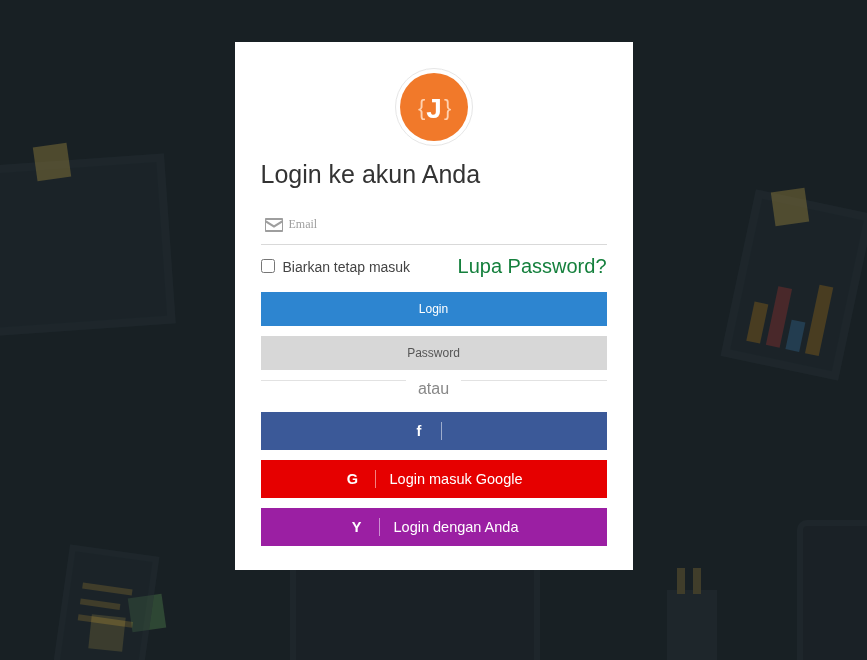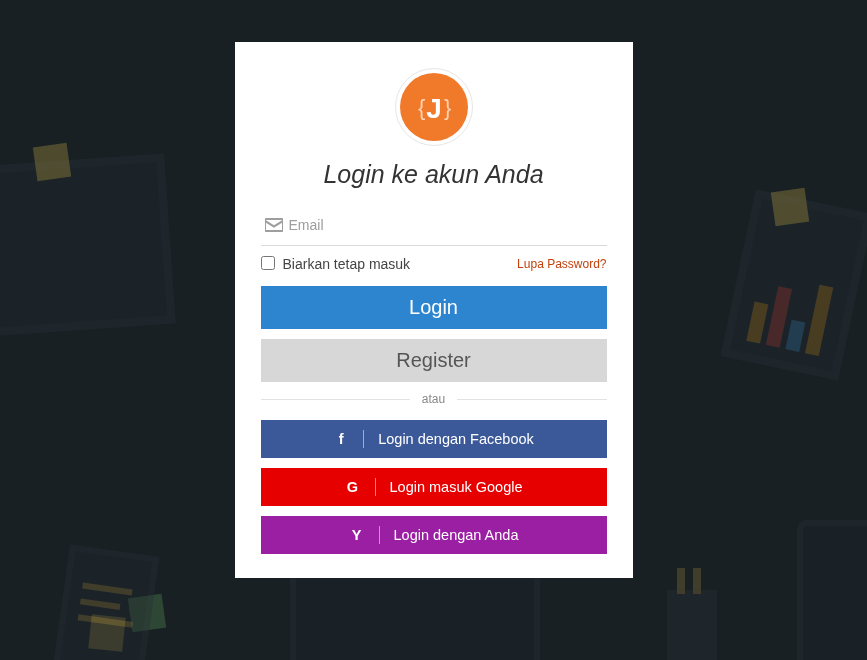--- a/index.html
+++ b/index.html
@@ -52,71 +52,71 @@
     border: 1px solid #e6e6e6;
     margin: 0 auto;
     display:flex; align-items:center; justify-content:center;
   }
   .logo-inner {
     width: 68px; height: 68px; border-radius:50%;
     display:flex; align-items:center; justify-content:center;
   }
 
   .title {
-    text-align:center;
+    text-align:left;
     font-size: 25px;
     font-weight: 300;
     color:#333;
     margin: 14px 0 18px 0;
-    font-style: italic;
   }
 
   .field {
     display:flex; align-items:center;
     border-bottom: 1px solid #d9d9d9;
     padding: 6px 0 8px 0;
     margin-bottom: 10px;
   }
   .field .icon { width: 26px; color:#9e9e9e; display:flex; justify-content:center; }
   .field input {
     flex:1; border:none; outline:none;
-    font-size: 14px; color:#555;
+    font-size: 12px; color:#555;
     padding: 4px 2px;
     background:transparent;
+    font-family:Liberation Serif, serif;
   }
   .field input::placeholder { color:#9e9e9e; }
   .eye-btn {
     background:none; border:none; padding:0 2px; cursor:pointer;
     color:#777; display:flex; align-items:center;
   }
 
   .row-remember {
     display:flex; align-items:center; justify-content:space-between;
     margin: 10px 0 14px 0;
     font-size: 14px;
   }
   .row-remember label { display:flex; color:#444; cursor:pointer;}
   .row-remember input[type=checkbox]{ width:14px; height:14px; margin-right:8px; }
-  .forgot { color:#c2410c; text-decoration:none; font-size:12px;}
+  .forgot { color:#15803d; text-decoration:none; font-size:20px;}
 
   .btn {
     display:block; width:100%;
     border:none; cursor:pointer;
-    font-size:20px; color:#fff;
+    font-size:12px; color:#fff;
     padding: 10px 0;
     margin-bottom: 10px;
     text-align:center;
   }
   .btn-login { background:#2d85d0; }
   .btn-register { background:#d7d7d7; color:#555; }
 
   .divider {
-    display:flex; align-items:center;
+    display:flex; align-items:flex-start;
     margin: 6px 0 14px 0;
-    color:#888; font-size:12px;
+    color:#888; font-size:16px;
   }
   .divider::before, .divider::after {
     content:""; flex:1; height:1px; background:#e2e2e2;
   }
   .divider span { padding: 0 12px; }
 
   .social-btn {
     width:100%; border:none; cursor:pointer;
     color:#fff; font-size:14.5px;
     padding: 10px 0; margin-bottom:10px;
@@ -187,30 +187,29 @@
 
   <div class="row-remember">
     <label>
       <input type="checkbox" style="">
       <span>Biarkan tetap masuk</span>
     </label>
     <a href="#" class="forgot">Lupa Password?</a>
   </div>
 
   <button class="btn btn-login">Login</button>
-  <button class="btn btn-register">Register</button>
+  <button class="btn btn-register">Password</button>
 
   <div class="divider">
     <span>atau</span>
   </div>
 
   <button class="social-btn btn-fb">
     <span class="sicon">f</span>
     <span class="sep"></span>
-    <span>Login dengan Facebook</span>
   </button>
 
   <button class="social-btn btn-gg">
     <span class="sicon">G</span>
     <span class="sep"></span>
     <span>Login masuk Google</span>
   </button>
 
   <button class="social-btn btn-yh">
     <span class="sicon">Y</span>

